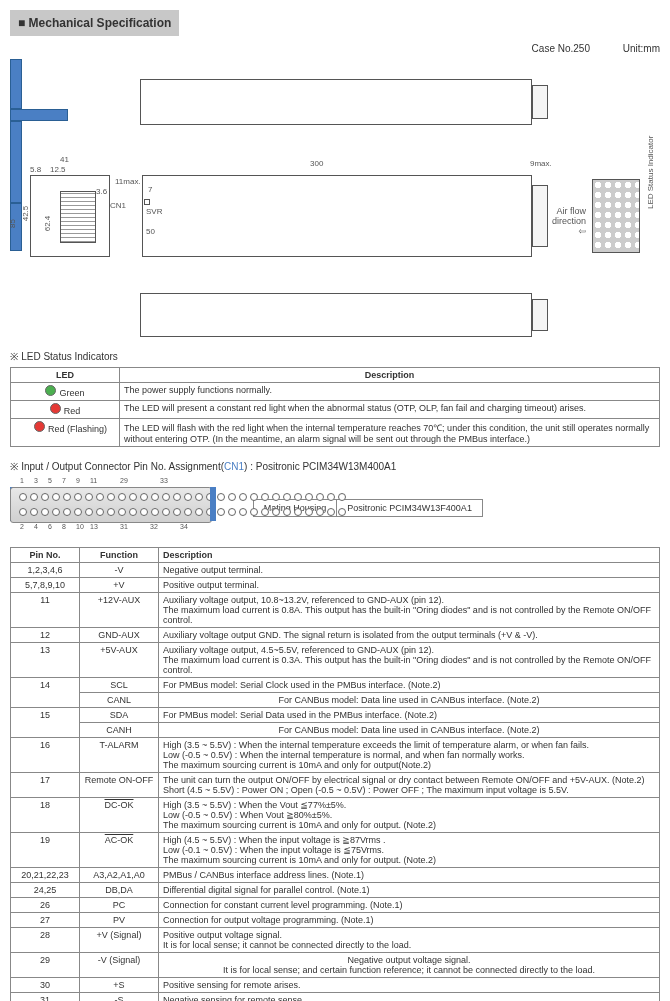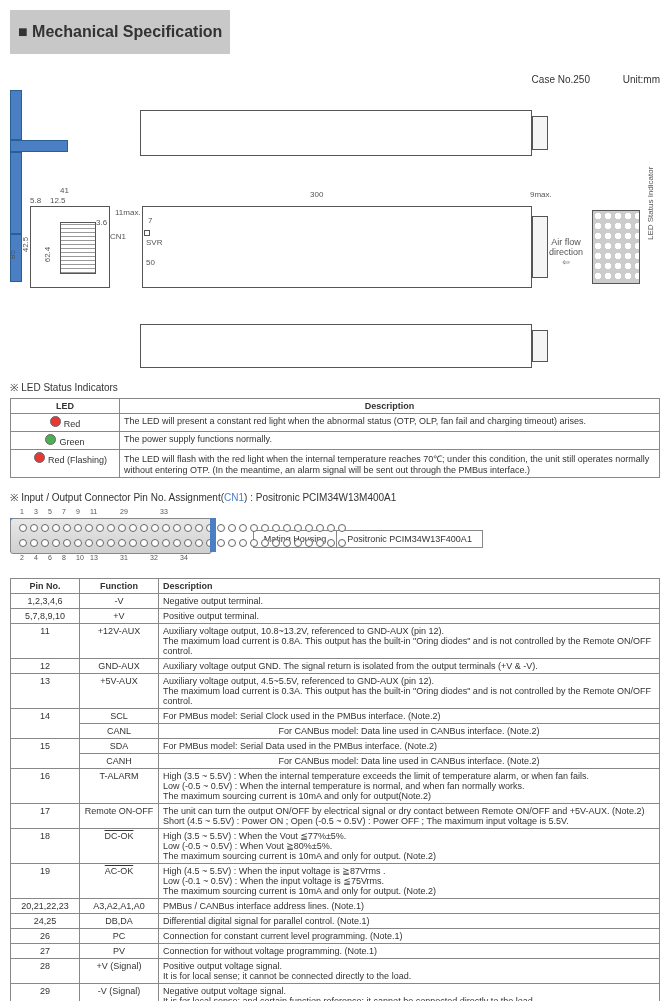--- a/index.html
+++ b/index.html
@@ -1,24 +1,24 @@
 <!DOCTYPE html>
 <html><head>
 <meta charset="utf-8">
 <style>
 body { font-family: Arial, sans-serif; font-size: 10px; margin: 0; padding: 10px; width: 650px; color: #333; }
-.section-header { background: #c8c8c8; padding: 13px 8px; font-weight: bold; font-size: 16px; margin-bottom: 20px; display: inline-block; }
+.section-header { background: #c8c8c8; padding: 6px 8px; font-weight: bold; font-size: 12px; margin-bottom: 7px; display: inline-block; }
 .section-header::before { content: "■ "; color: #333; }
 .right-info { text-align: right; font-size: 10px; margin-bottom: 5px; }
 .right-info span { margin-left: 30px; }
 .drawing-area { position: relative; height: 280px; border: none; margin-bottom: 10px; }
 .box { position: absolute; border: 1px solid #555; background: #fff; }
 .blue-edge { background: #4a7fc4; border: 1px solid #2a5f94; }
 .dim-label { position: absolute; font-size: 8px; color: #555; }
-.arrow-label { position: absolute; font-size: 9px; color: #555; text-align: center; }
+.arrow-label { position: absolute; font-size: 9px; color: #555; text-align: right; }
 .led-indicator-title { font-size: 10px; margin: 8px 0 4px 0; }
 .note-symbol::before { content: "※ "; }
 table { border-collapse: collapse; width: 100%; font-size: 9px; }
 table.bordered td, table.bordered th { border: 1px solid #888; padding: 2px 4px; vertical-align: top; }
 .led-dot { display: inline-block; width: 9px; height: 9px; border-radius: 50%; margin-right: 3px; border: 1px solid #666; }
 .green { background: #4caf50; }
 .red { background: #e53935; }
 .connector-title { font-size: 10px; margin: 12px 0 6px 0; }
 .connector-diagram { position: relative; width: 210px; height: 50px; margin-bottom: 8px; display:inline-block; vertical-align:middle;}
 .conn-body { position: absolute; top: 8px; left: 0; width: 200px; height: 34px; background: linear-gradient(#e8e8e8,#d0d0d0); border: 1px solid #888; border-radius: 3px; }
@@ -91,26 +91,26 @@
 <div class="led-indicator-title note-symbol">LED Status Indicators</div>
 <table class="bordered">
   <tbody>
       <tr>
     <th style="width:100px;text-align:center;">LED</th>
     <th>Description</th>
   </tr>
   </tbody>
     <tbody id="led-rows">
       <tr>
+        <td style="text-align:center;"><span class="led-dot green"></span>Green</td>
+        <td>The power supply functions normally.</td>
+      </tr>
+      <tr>
         <td style="text-align:center;"><span class="led-dot red"></span>Red</td>
         <td>The LED will present a constant red light when the abnormal status (OTP, OLP, fan fail and charging timeout) arises.</td>
-      </tr>
-      <tr>
-        <td style="text-align:center;"><span class="led-dot green"></span>Green</td>
-        <td>The power supply functions normally.</td>
       </tr>
       <tr>
         <td style="text-align:center;padding-left:15px;"><span class="led-dot red"></span>Red (Flashing)</td>
         <td>The LED  will flash with the red light when the internal temperature reaches 70℃; under this condition, the unit still operates normally without entering OTP.  (In the meantime, an alarm signal will be sent out through the PMBus interface.)</td>
       </tr>
     </tbody>
 </table>
 
 <div class="connector-title note-symbol">
   <span>Input / Output Connector Pin No. Assignment(</span><span class="cn1">CN1</span><span>) :  Positronic PCIM34W13M400A1</span>
@@ -311,32 +311,32 @@
         <td style="white-space:pre-line;">Differential digital signal for parallel control. (Note.1)</td>
       </tr>
       <tr>
         <td>26</td>
         <td>PC</td>
         <td style="white-space:pre-line;margin-left:13px;">Connection for constant current level programming. (Note.1)</td>
       </tr>
       <tr>
         <td>27</td>
         <td>PV</td>
-        <td style="white-space:pre-line;">Connection for without voltage programming. (Note.1)</td>
+        <td style="white-space:pre-line;">Connection for output voltage programming. (Note.1)</td>
       </tr>
       <tr>
         <td>28</td>
         <td>+V (Signal)</td>
         <td style="white-space:pre-line;">Positive output voltage signal.
 It is for local sense; it cannot be connected directly to the load.</td>
       </tr>
       <tr>
         <td>29</td>
         <td>-V (Signal)</td>
-        <td style="white-space:pre-line;">Negative output voltage signal.
+        <td style="white-space:pre-line;text-align:center;">Negative output voltage signal.
 It is for local sense; and certain function reference; it cannot be connected directly to the load.</td>
       </tr>
       <tr>
         <td>30</td>
         <td>+S</td>
         <td style="white-space:pre-line;">Positive sensing for remote arises.</td>
       </tr>
       <tr>
         <td>31</td>
         <td>-S</td>

